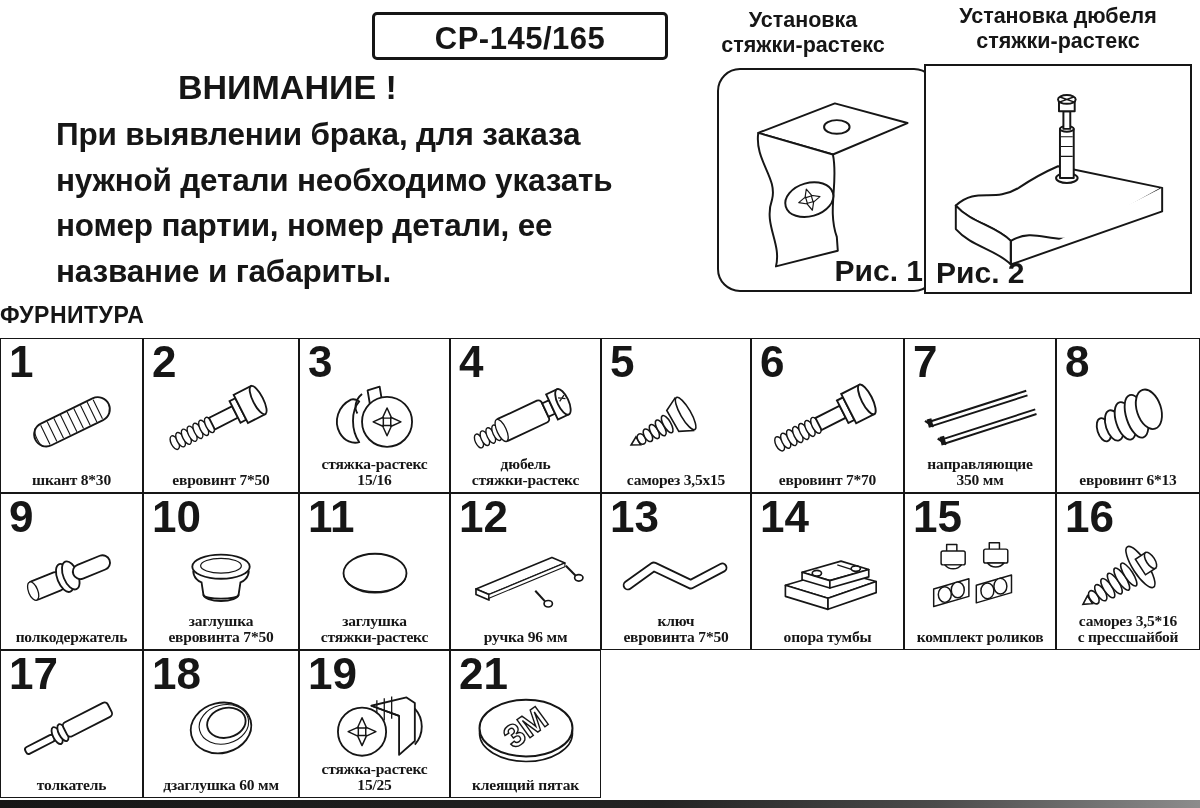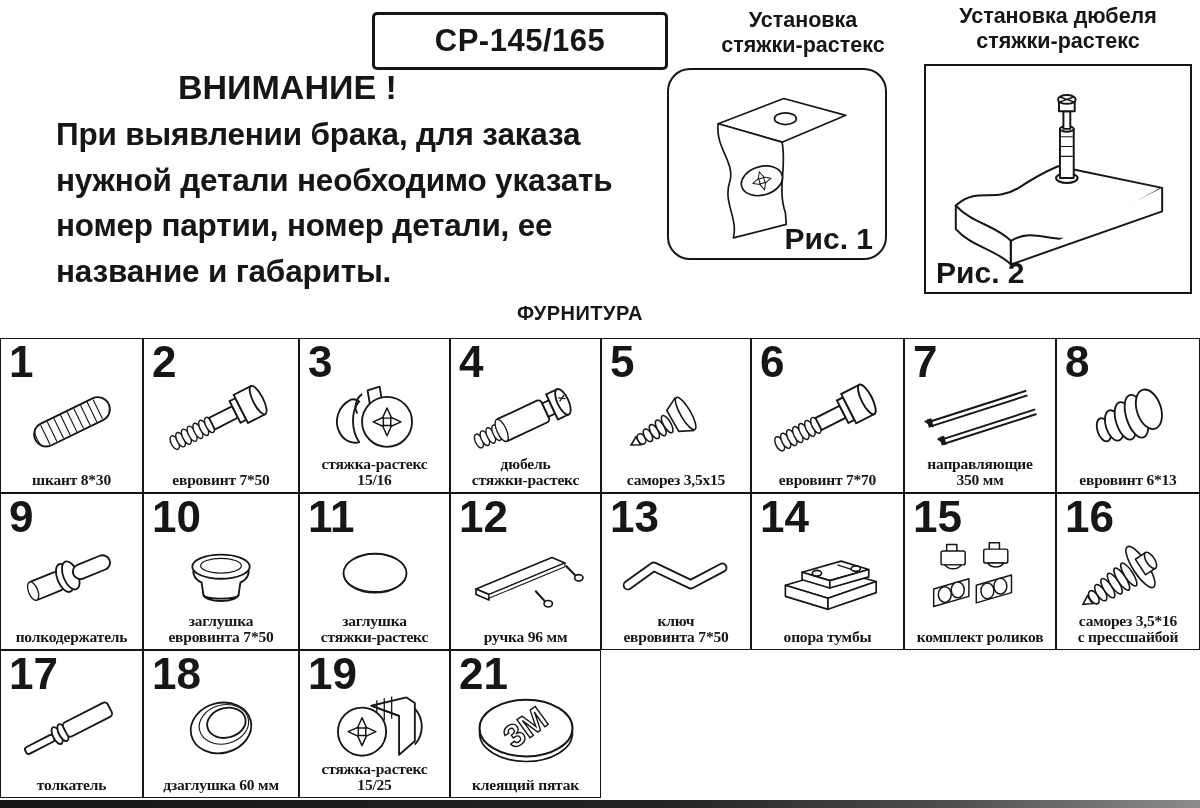--- a/index.html
+++ b/index.html
@@ -7,43 +7,43 @@
   body {
     position:relative; overflow:hidden;
     background:#ffffff; color:#161616;
     font-family:"Liberation Sans","DejaVu Sans",sans-serif;
     font-weight:700;
   }
   .abs { position:absolute; }
 
   
   .model-box {
-    left:372px; top:12px; width:296px; height:58px;
+    left:372px; top:12px; width:296px; height:48px;
     border:3px solid #161616; border-radius:5px;
-    display:flex; align-items:center; justify-content:center;
+    display:flex; align-items:flex-end; justify-content:center;
     font-size:31px; letter-spacing:.5px;
   }
   .attn-title { left:178px; top:68px; font-size:34px; }
   .attn-text  { left:20px;  top:112px; width:675px; font-size:31.5px; line-height:45.5px; letter-spacing:-.2px;margin-left:36px; }
 
   .fig-caption {
     text-align:center; font-size:21.5px; line-height:25px;
     white-space:pre-line;
   }
   .fig-cap-1 { left:690px; top:8px;  width:226px; }
   .fig-cap-2 { left:920px; top:4px;  width:276px; }
   .fig-box { border:2px solid #161616; background:#fff; }
-  .fig-box-1 { left:667px; top:68px; width:220px; height:192px;border-radius:23px; }
+  .fig-box-1 { left:717px; top:68px; width:220px; height:224px;border-radius:23px; }
   .fig-box-2 { left:924px; top:64px; width:268px; height:230px; }
   .fig-box svg.figart { position:absolute; inset:0; width:100%; height:100%; }
   .fig-label { position:absolute; bottom:2px; font-size:30px; }
   .fig-label-1 { right:12px; }
   .fig-label-2 { left:10px; }
 
-  .furn-title { left:0; top:302px; width:1160px; text-align:center; font-size:20px; letter-spacing:.5px; }
+  .furn-title { left:0; top:302px; width:1160px; font-size:23px; letter-spacing:.5px; }
 
   
   .grid {
     left:0; top:338px; width:1200px;
     display:grid;
     grid-template-columns:143px 156px 151px 151px 150px 153px 152px 144px;
     grid-template-rows:155px 157px 148px;
   }
   .cell { position:relative; border:1px solid #161616; background:#fff; overflow:hidden; }
   .cell.blank { border:none; }

